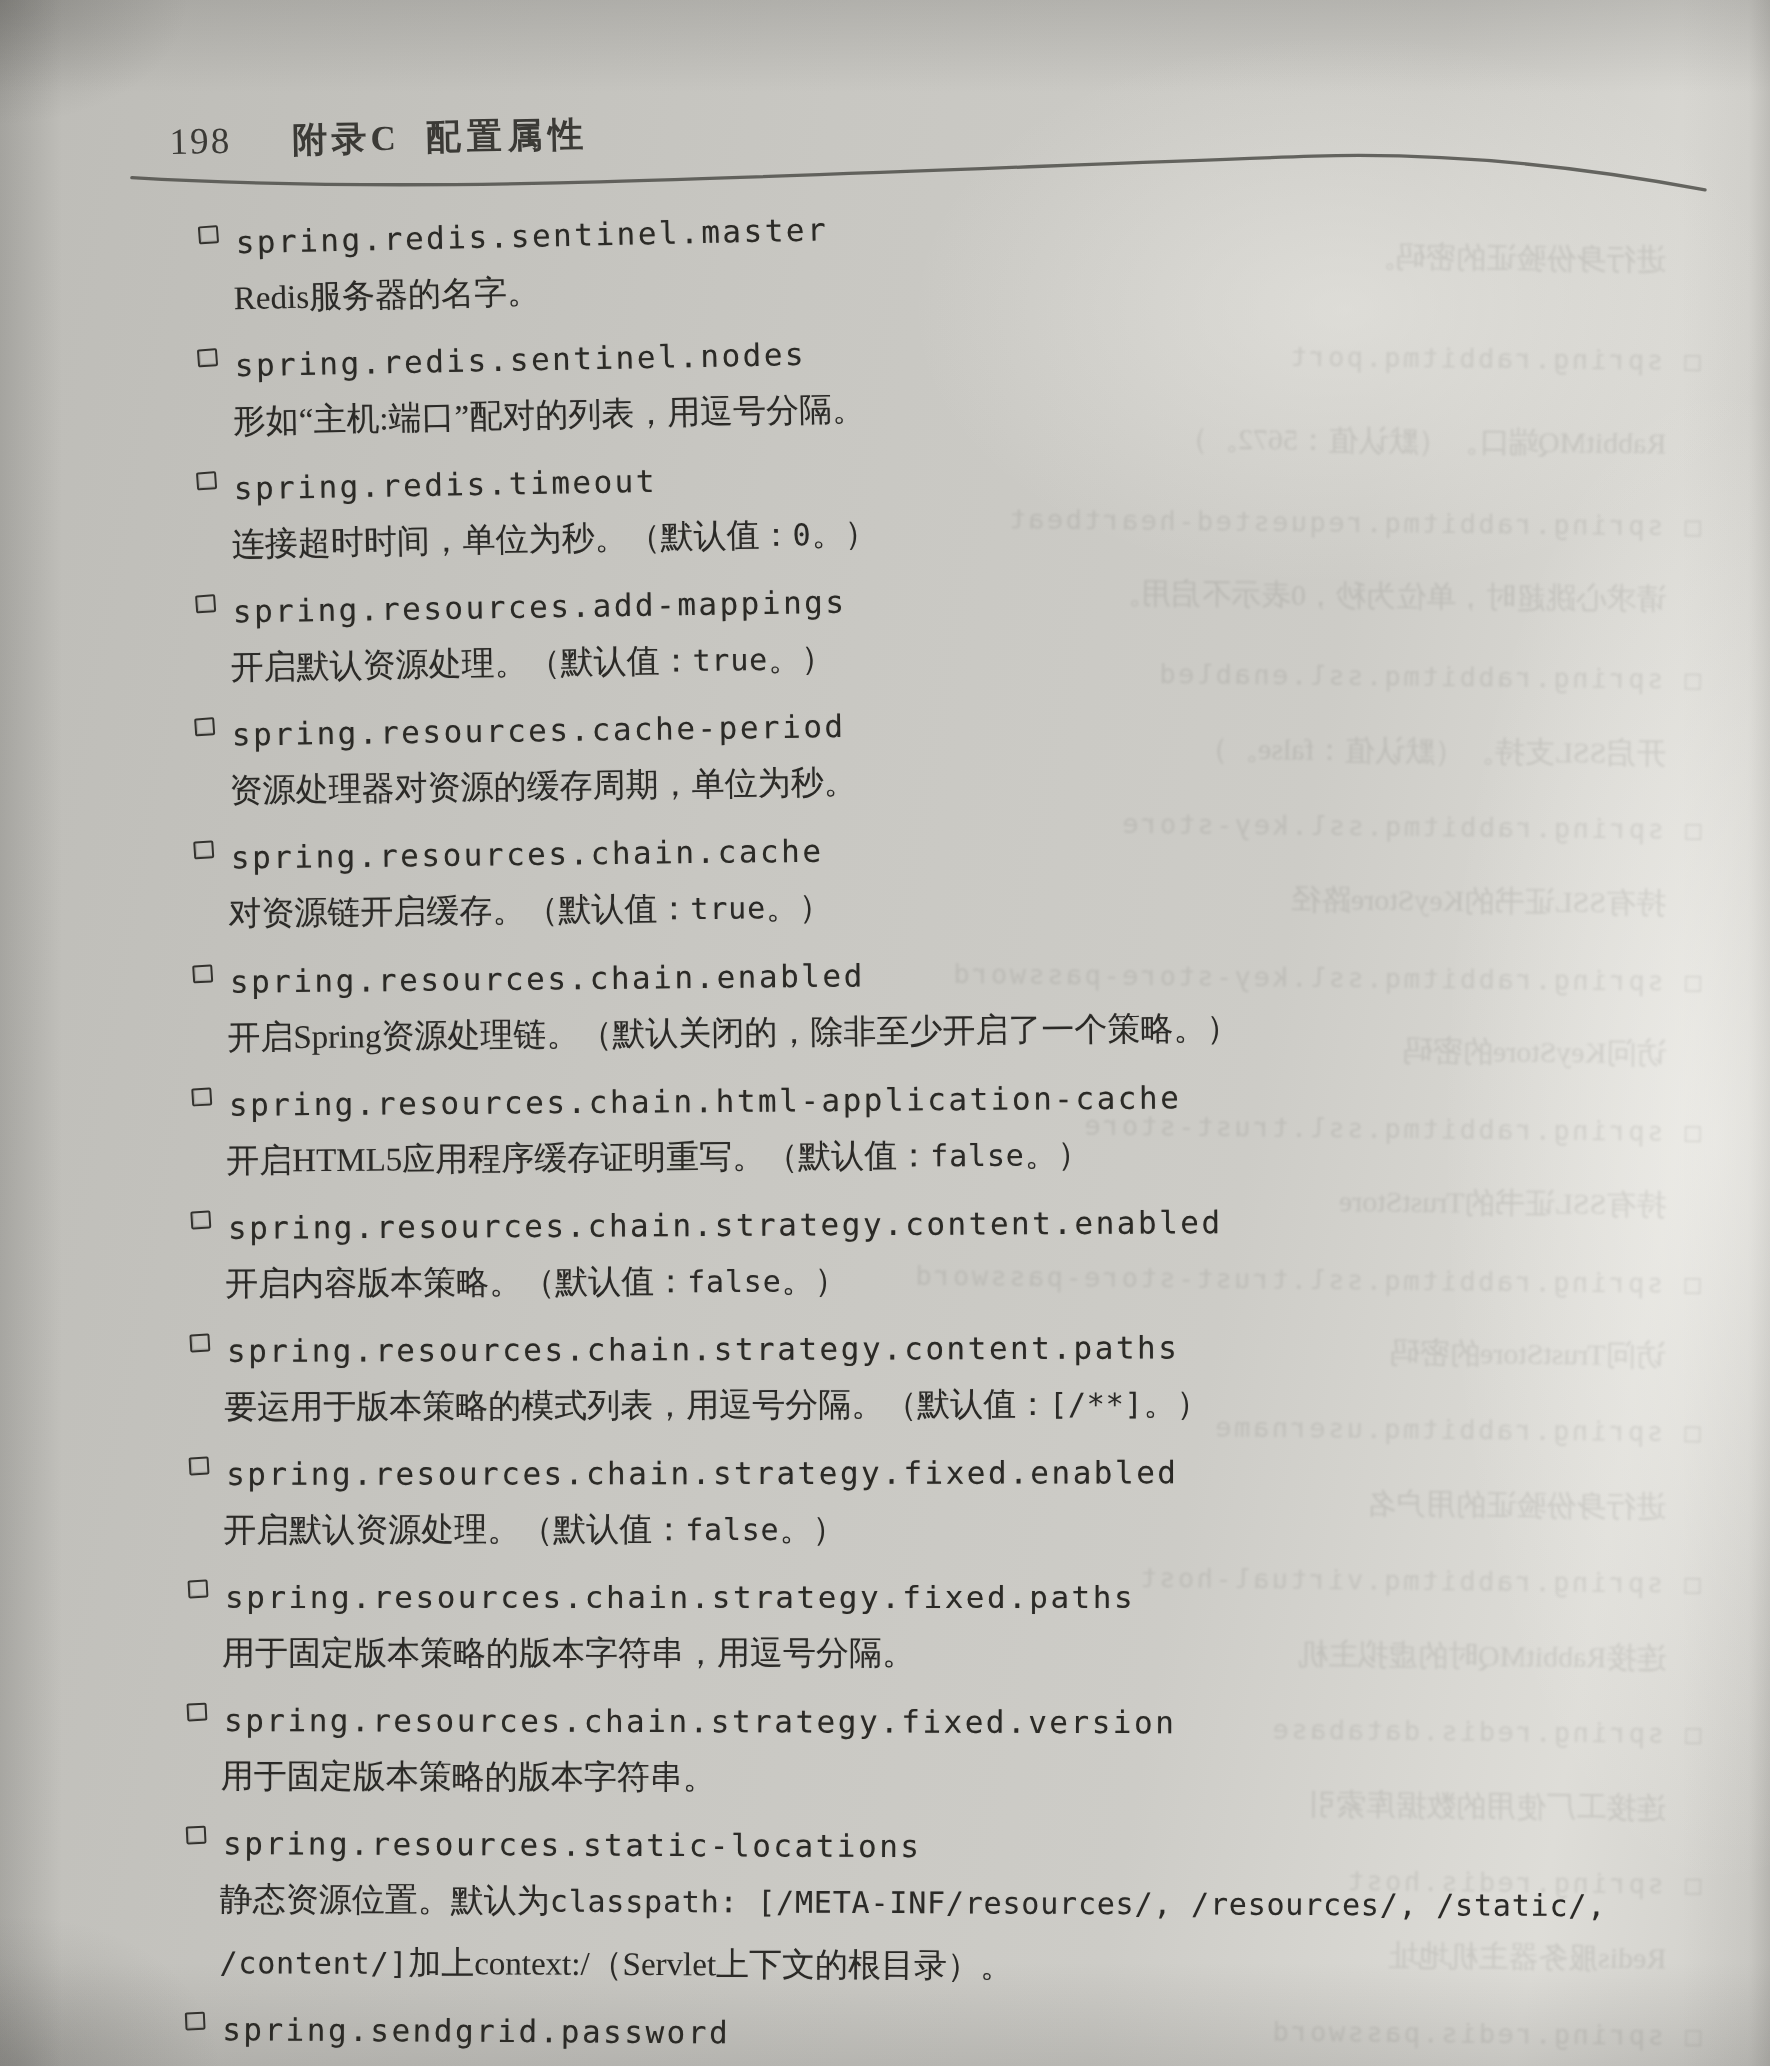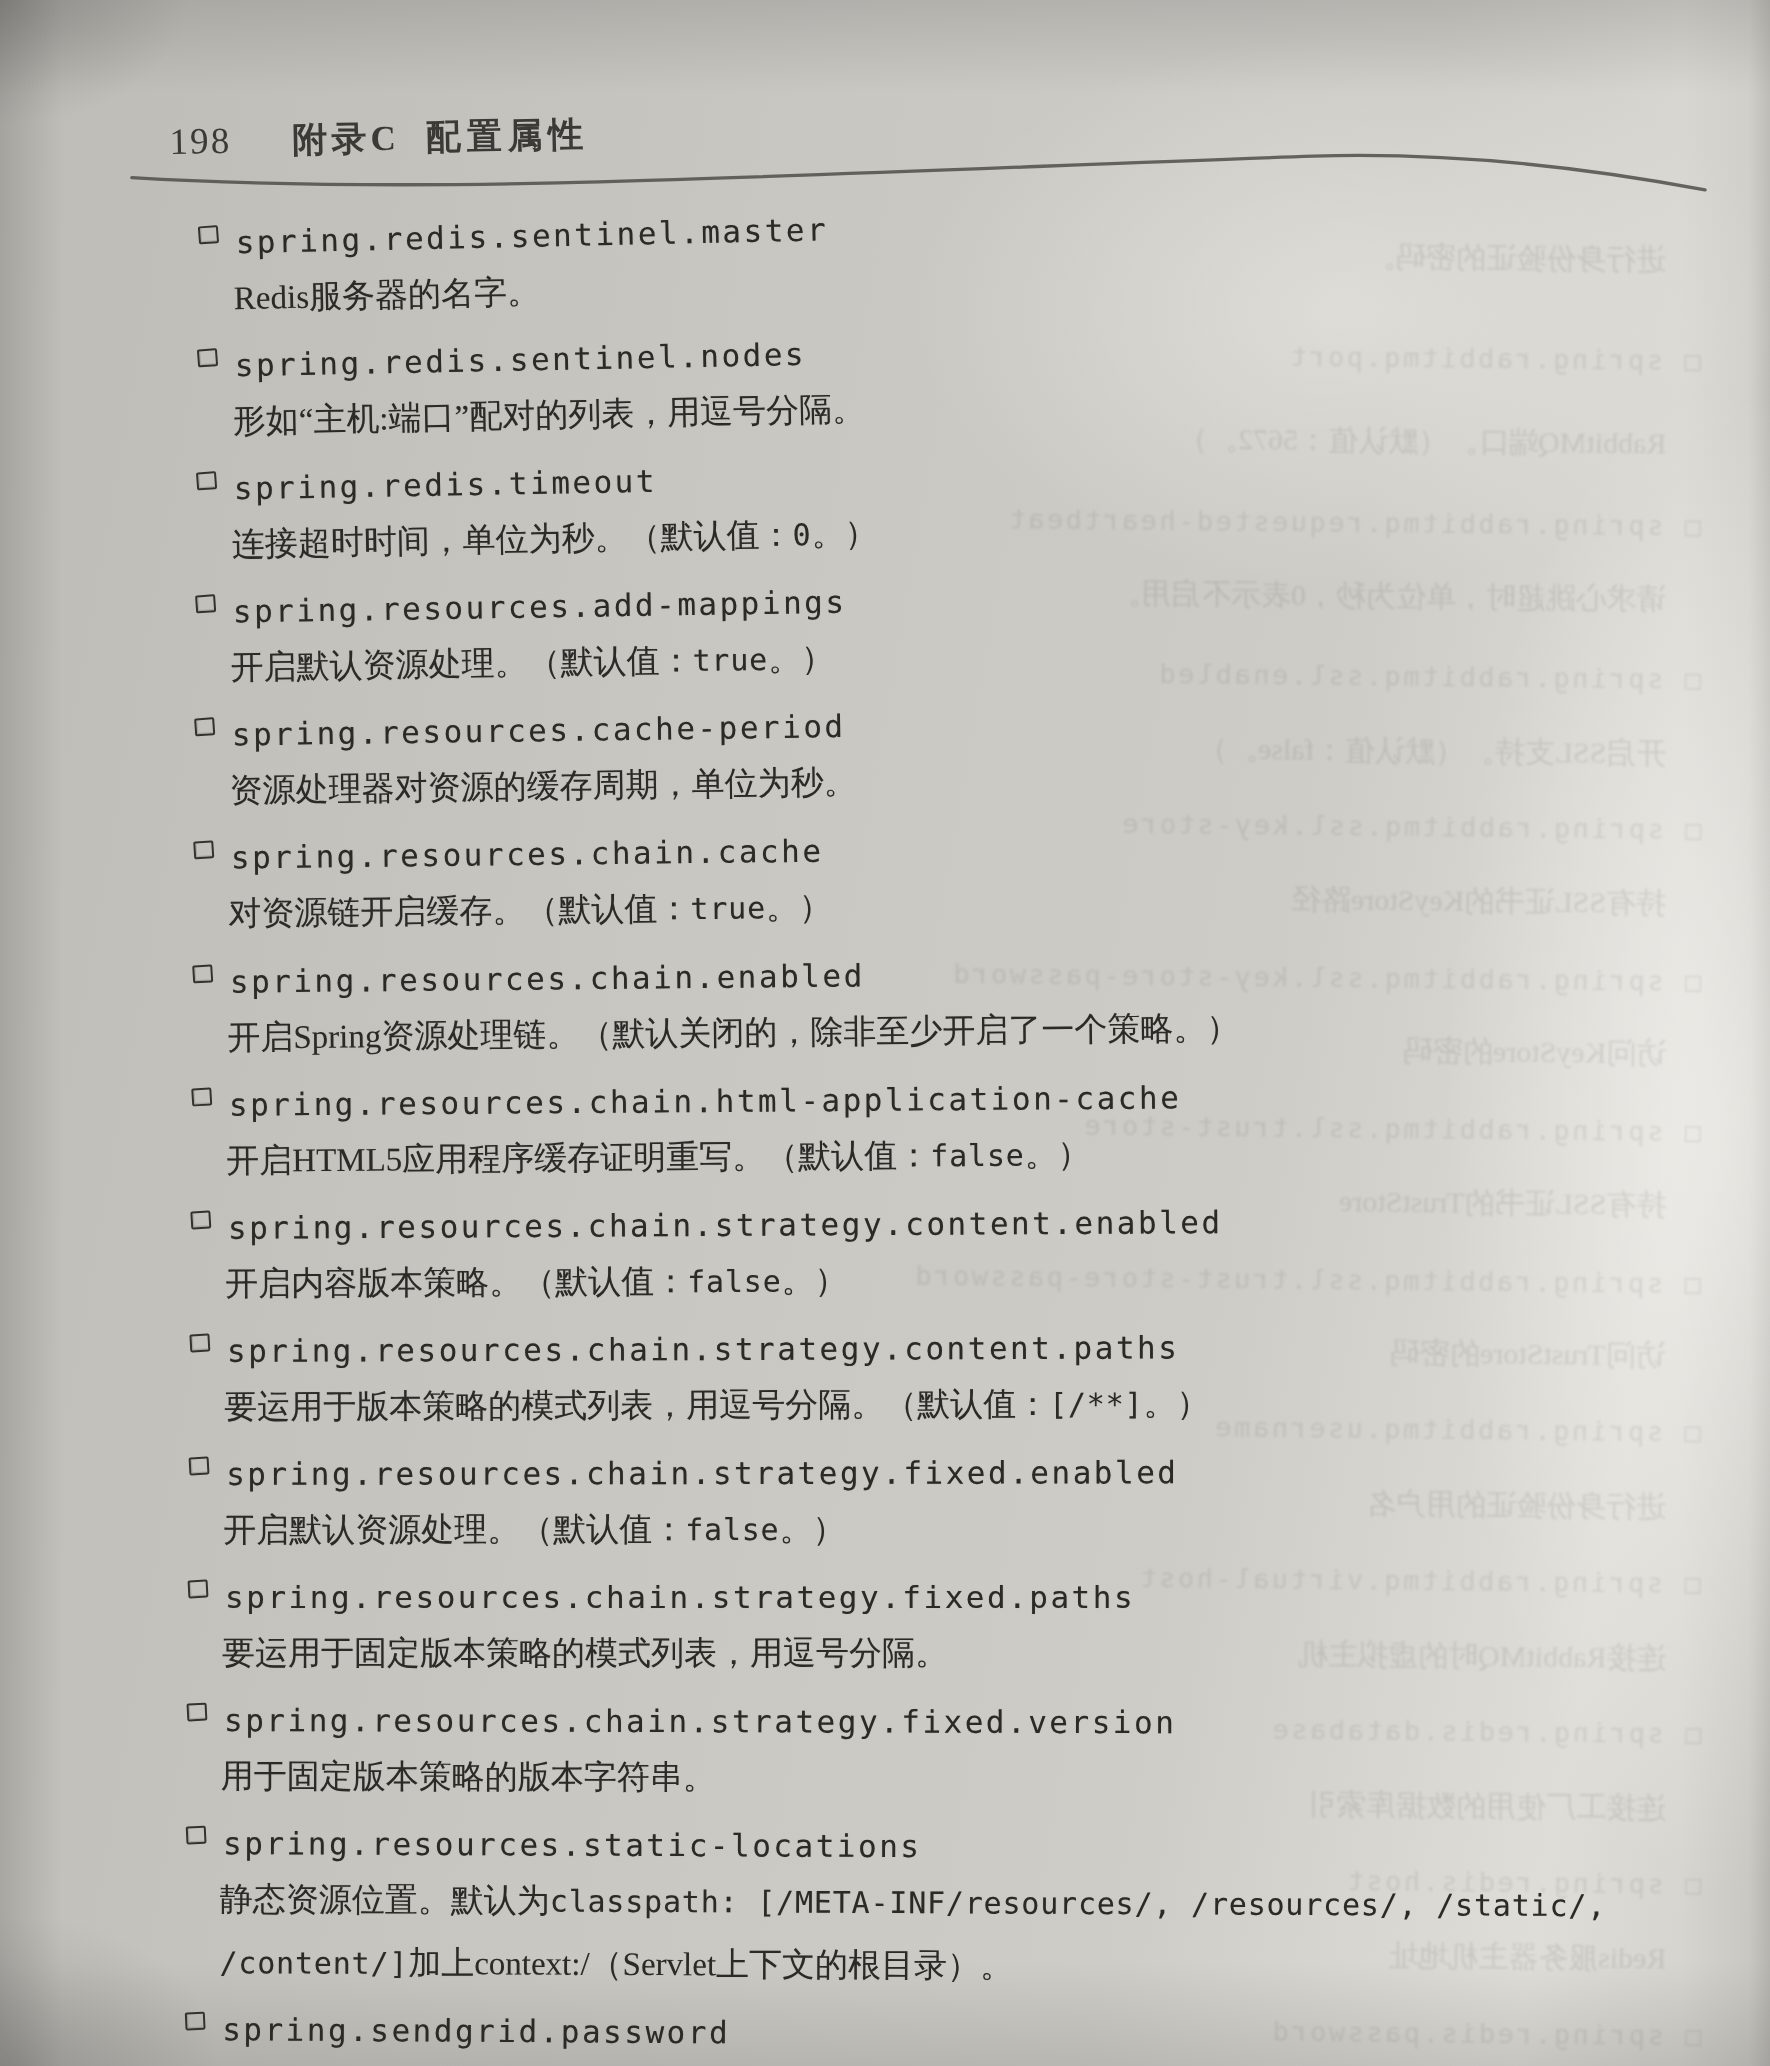--- a/index.html
+++ b/index.html
@@ -187,21 +187,21 @@
           <span class="bullet"></span>
           <span class="prop-name">spring.resources.chain.strategy.fixed.enabled</span>
         </div>
         <div class="desc-line"><span class="dserif">开启默认资源处理。（默认值：</span><span class="dmono">false</span><span class="dserif">。）</span></div>
       </div>
       <div class="entry" style="transform: translateX(-10px) rotate(0.02deg);">
         <div class="prop-row">
           <span class="bullet"></span>
           <span class="prop-name">spring.resources.chain.strategy.fixed.paths</span>
         </div>
-        <div class="desc-line"><span class="dserif">要运用于固定版本策略的模式列表，用逗号分隔。</span></div>
+        <div class="desc-line"><span class="dserif">用于固定版本策略的版本字符串，用逗号分隔。</span></div>
       </div>
       <div class="entry" style="transform: translateX(-11px) rotate(0.13deg);">
         <div class="prop-row">
           <span class="bullet"></span>
           <span class="prop-name">spring.resources.chain.strategy.fixed.version</span>
         </div>
         <div class="desc-line"><span class="dserif">用于固定版本策略的版本字符串。</span></div>
       </div>
       <div class="entry" style="transform: translateX(-11.8px) rotate(0.25deg);">
         <div class="prop-row">

